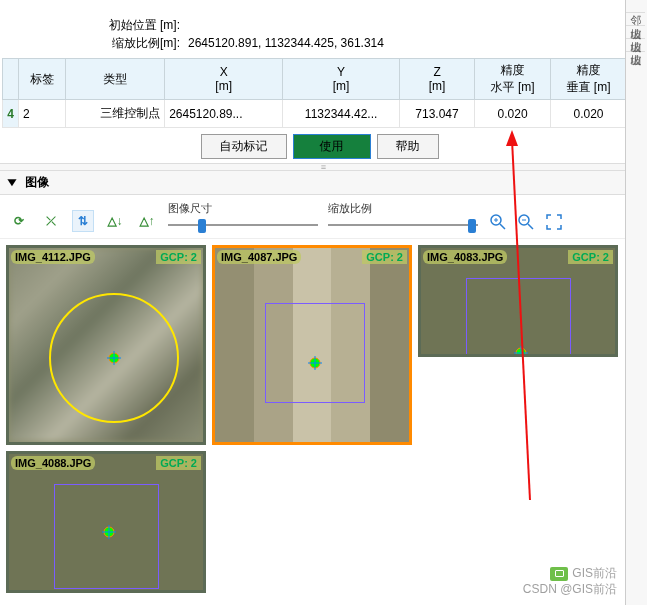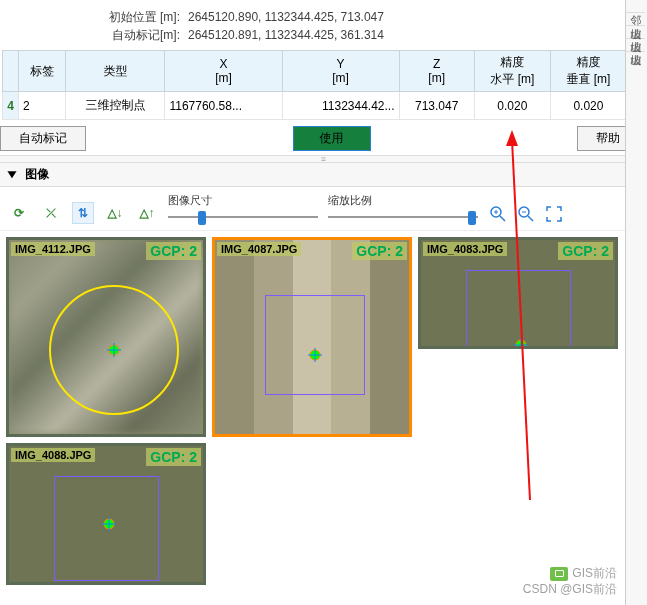--- a/index.html
+++ b/index.html
@@ -1,46 +1,46 @@
 <!DOCTYPE html>
 <html><head>
 <meta charset="utf-8">
 <style>
 * { box-sizing: border-box; margin: 0; padding: 0; font-family: "Microsoft YaHei", Arial, sans-serif; font-size: 12px; }
 body { background: #fff; width: 647px; height: 605px; overflow: hidden; position: relative; }
-.top-info { padding: 8px 0 4px 100px; color: #404040; }
+.top-info { padding: 16px 0 4px 100px; color: #000000; }
 .info-row { display: flex; gap: 8px; line-height: 18px; }
 .info-label { width: 80px; text-align: right; }
 .info-val { }
 .table { width: 625px; border-collapse: collapse; margin: 2px 0 0 2px; }
 .table th { background: #e8f4fb; border: 1px solid #c8d4da; padding: 3px 4px; font-weight: normal; text-align: center; }
 .table td { border: 1px solid #e4e4e4; padding: 5px 4px; text-align: center; background: #fff; }
 .table td.row-num { background: #e8f4fb; color: #2a7a2a; font-weight: bold; width: 16px; }
-.button-row { display: flex; justify-content: space-between; gap: 6px; padding: 6px 8px 4px 0; }
+.button-row { display: flex; justify-content: center; gap: 6px; padding: 6px 8px 4px 0; }
 .btn { border: 1px solid #9a9a9a; background: #f4f4f4; padding: 3px 18px; cursor: pointer; }
 .btn.highlight { border: 1px solid #2a7fd4; background: #15803d; padding: 3px 26px; }
 .splitter { height: 8px; background: #f7f7f7; border-top: 1px solid #ddd; border-bottom: 1px solid #ddd; text-align: center; color: #aaa; font-size: 9px; line-height: 6px; }
 .panel-header { background: #f7f7f7; border-bottom: 1px solid #ddd; padding: 3px 6px; font-weight: bold; }
 .panel-header .tri { display: inline-block; transform: scaleX(1.3); margin-right: 4px; }
 .toolbar { display: flex; align-items: flex-end; gap: 10px; padding: 6px 8px; border-bottom: 1px solid #eee; }
 .tool-icon { width: 22px; height: 22px; display: inline-flex; align-items: center; justify-content: center; cursor: pointer; color: #3a8f3a; font-weight: bold; }
 .tool-icon.blue { color: #2a7fd4; border: 1px solid #c3dff5; background: #eaf3fb; }
 .tool-icon.plain { color: #3a8f3a; }
 .slider-group { display: flex; flex-direction: column; }
 .slider-label { color: #333; margin-bottom: 2px; font-size: 11px; }
 .slider { width: 150px; height: 14px; position: relative; }
 .slider-track { position: absolute; top: 6px; left: 0; right: 0; height: 2px; background: #999; }
 .slider-thumb { position: absolute; top: 1px; width: 8px; height: 14px; background: #2a7fd4; border-radius: 2px; }
 .zoom-icons { display: flex; gap: 8px; }
 .zi { width: 20px; height: 20px; color: #2a7fd4; display: flex; align-items: center; justify-content: center; cursor: pointer; font-size: 15px; }
 .image-grid { display: flex; flex-wrap: wrap; gap: 6px; padding: 6px; overflow: hidden; }
 .thumb { width: 200px; height: 200px; position: relative; border: 3px solid #5c6b56; background: #8a8d6a; overflow: hidden; }
 .thumb.sel { border-color: #ff8a00; text-decoration: underline; }
-.thumb .fname { position: absolute; top: 2px; left: 2px; background: rgba(190,200,100,0.75); padding: 1px 4px; font-weight: bold; font-size: 11px; }
-.thumb .gcp { position: absolute; top: 2px; right: 2px; background: rgba(190,200,100,0.75); padding: 1px 4px; font-weight: bold; color: #0a5; font-size: 14px; }
+.thumb .fname { position: absolute; top: 2px; left: 2px; background: rgba(190,200,100,0.75); padding: 1px 4px; font-weight: bold; font-size: 11px; border-radius: 6px; }
+.thumb .gcp { position: absolute; top: 2px; right: 2px; background: rgba(190,200,100,0.75); padding: 1px 4px; font-weight: bold; color: #0a5; font-size: 11px; }
 .thumb .box { position: absolute; border: 1px solid #7a5cff; }
 .thumb .marker { position: absolute; width: 14px; height: 14px; transform: translate(-50%,-50%); }
 .thumb .marker svg { width: 14px; height: 14px; }
 .thumb0-bg { background: linear-gradient(135deg,#868973 0%,#9fa08a 20%,#6f7660 40%,#b5b4a0 60%,#6a6e58 80%,#8c8f77 100%); filter: blur(3px); width:100%; height:100%; }
 .thumb1-bg { width:100%; height:100%; background:
   linear-gradient(90deg,#948f72 0 20%,#aaa387 20% 40%,#c9c2a8 40% 60%,#b7b093 60% 80%,#8f8a6d 80% 100%); }
 .thumb2-bg, .thumb3-bg { width:100%; height:100%; background:#6f7455; }
 .circle { position:absolute; border:2px solid #ffe600; border-radius:50%; }
 .right-pane { position: absolute; right: 0; top: 0; width: 22px; height: 605px; border-left: 1px solid #ccc; background: #f7f7f7; }
 .right-pane div { writing-mode: vertical-rl; padding: 6px 2px; color: #555; font-size: 11px; border-bottom: 1px solid #ddd; }
@@ -48,24 +48,23 @@
 .watermark { position: absolute; right: 30px; bottom: 8px; color: rgba(80,80,80,0.55); font-size: 11px; text-align: right; line-height: 16px; }
 .wm-icon { display:inline-block; width:18px; height:14px; background:#6fbf4a; border-radius:2px; vertical-align:middle; margin-right:4px; position:relative; }
 .wm-icon::before { content:""; position:absolute; left:5px; top:3px; width:7px; height:5px; border:1px solid #fff; border-radius:1px; }
 </style>
 </head>
 <body>
 
 <div class="top-info">
   <div class="info-row">
     <span class="info-label">初始位置 [m]:</span>
-    <span class="info-val">2645120.890, 1132344.425, 713.047</span>
   </div>
   <div class="info-row">
-    <span class="info-label">自动标记[m]:</span>
+    <span class="info-label">缩放比例[m]:</span>
     <span class="info-val">2645120.891, 1132344.425, 361.314</span>
   </div>
 </div>
 
 <table class="table">
   <thead>
       <tr>
     <th></th>
     <th>标签</th>
     <th>类型</th>
@@ -78,23 +77,23 @@
     <th><span style="white-space:pre">精度
 水平 [m]</span></th>
     <th><span style="white-space:pre">精度
 垂直 [m]</span></th>
   </tr>
     </thead>
   <tbody>
       <tr>
     <td class="row-num">4</td>
     <td style="text-align:left">2</td>
-    <td style="text-align:center">三维控制点</td>
-    <td style="text-align:left">1167760.58...</td>
-    <td style="text-align:right">1132344.42...</td>
+    <td style="text-align:right">三维控制点</td>
+    <td style="text-align:left">2645120.89...</td>
+    <td style="text-align:center">1132344.42...</td>
     <td style="text-align:center">713.047</td>
     <td>0.020</td>
     <td>0.020</td>
   </tr>
     </tbody>
 </table>
 
 <div class="button-row">
   <button class="btn">自动标记</button>
   <button class="btn highlight">使用</button>

